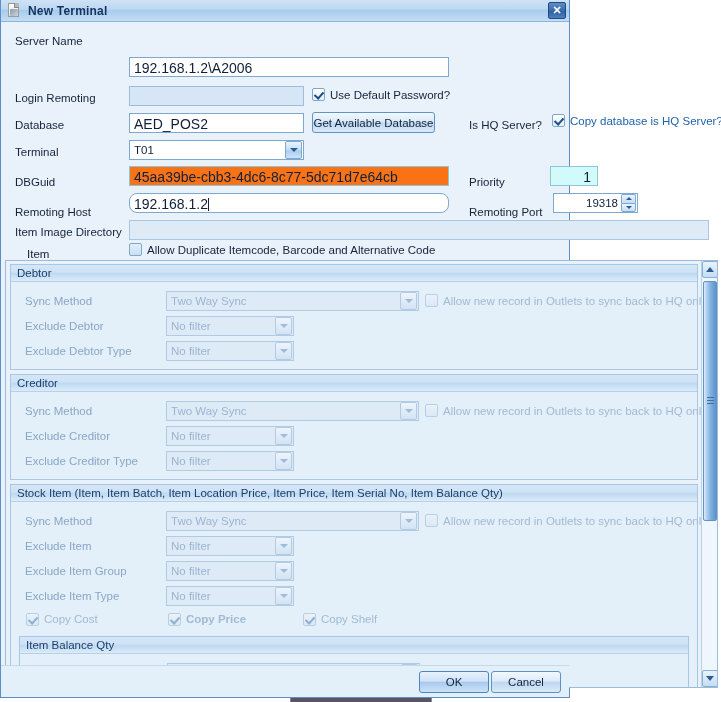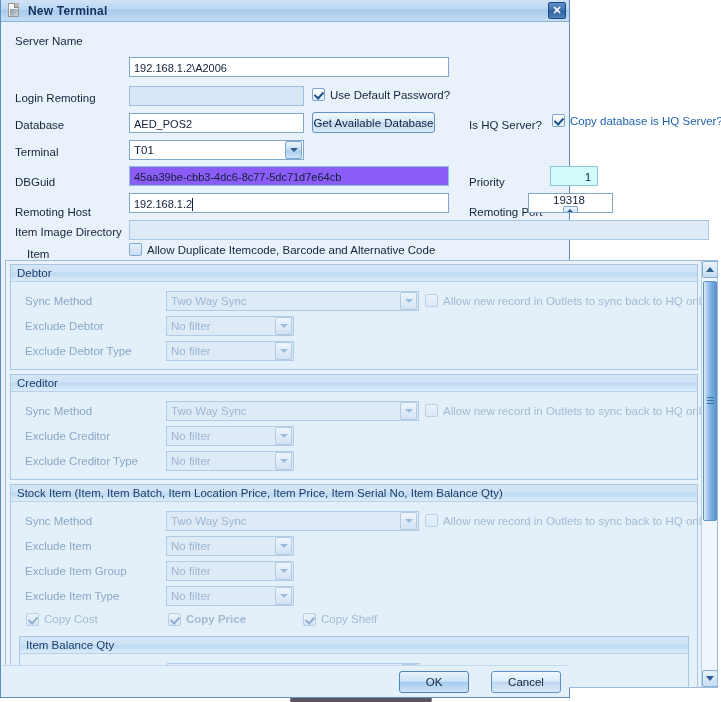--- a/index.html
+++ b/index.html
@@ -105,30 +105,30 @@
   .lbl {
     font-size: 11.5px;
     color: #14233a;
     white-space: nowrap;
   }
 
   .tbox {
     height: 20px;
     border: 1px solid #7fa8cf;
     background: #ffffff;
-    font-size: 11px;
+    font-size: 14px;
     color: #10203a;
     padding: 2px 4px 0 4px;
     display: flex;
     align-items: center;
     overflow: hidden;
     white-space: nowrap;
   }
   .tbox.readonly { background: #d7e6f6; border-color: #9dbddc; }
-  .tbox.guid { background: #8b5cf6; border-color: #8fc5d8; }
+  .tbox.guid { background: #f97316; border-color: #8fc5d8; }
   .tbox.cyan { background: #d1fafa; border-color: #8fc5d8; justify-content: flex-end; padding-right: 6px; }
   .tbox.wide-flat { background: #dfeaf7; border-color: #a9c6e2; }
   .caret { display:inline-block; width:1px; height:13px; background:#10203a; margin-left:0px; }
 
   
   .combo {
     height: 20px;
     border: 1px solid #7fa8cf;
     background: #ffffff;
     display: flex;
@@ -330,21 +330,21 @@
     position: absolute;
     left: 0; bottom: 0;
     width: 100%;
     height: 32px;
     background: #e3eff9;
     border-top: 1px solid #c2d9ee;
     display: flex;
     align-items: center;
     justify-content: flex-end;
     padding-right: 8px;
-    gap: 22px;
+    gap: 2px;
   }
   .footer .btn { width: 70px; height: 22px; }
   .footer .btn.primary {
     background: linear-gradient(to bottom,#e8f2fc 0%,#cfe3f7 45%,#a7cbed 52%,#cde2f7 100%);
     border-color: #4f85bd;
   }
 
   
   .bottom-strip {
     position: absolute;
@@ -424,29 +424,29 @@
       <div class="tbox guid" style="position:absolute; left:128px; top:144px; width:320px;">45aa39be-cbb3-4dc6-8c77-5dc71d7e64cb</div>
 
       <div class="frow" style="left:468px; top:149px;">
         <span class="lbl">Priority</span>
       </div>
       <div class="tbox cyan" style="position:absolute; left:549px; top:144px; width:48px;">1</div>
 
       <div class="frow" style="left:14px; top:179px;">
         <span class="lbl">Remoting Host</span>
       </div>
-      <div class="tbox" style="position:absolute; left:128px; top:171px; width:320px;">
+      <div class="tbox" style="position:absolute; left:128px; top:171px; width:320px;border-radius:8px;">
         <span>192.168.1.2</span>
           <i class="caret"></i>
       </div>
 
       <div class="frow" style="left:468px; top:179px;">
         <span class="lbl">Remoting Port</span>
       </div>
-      <div class="spin" style="position:absolute; left:527px; top:171px; width:85px;flex-direction:column;">
+      <div class="spin" style="position:absolute; left:552px; top:171px; width:85px;">
         <span class="sval">19318</span>
         <span class="spin-btns">
           <div>
               <i class="sp-up"></i>
             </div>
             <div>
               <i class="sp-dn"></i>
             </div>
         </span>
       </div>

